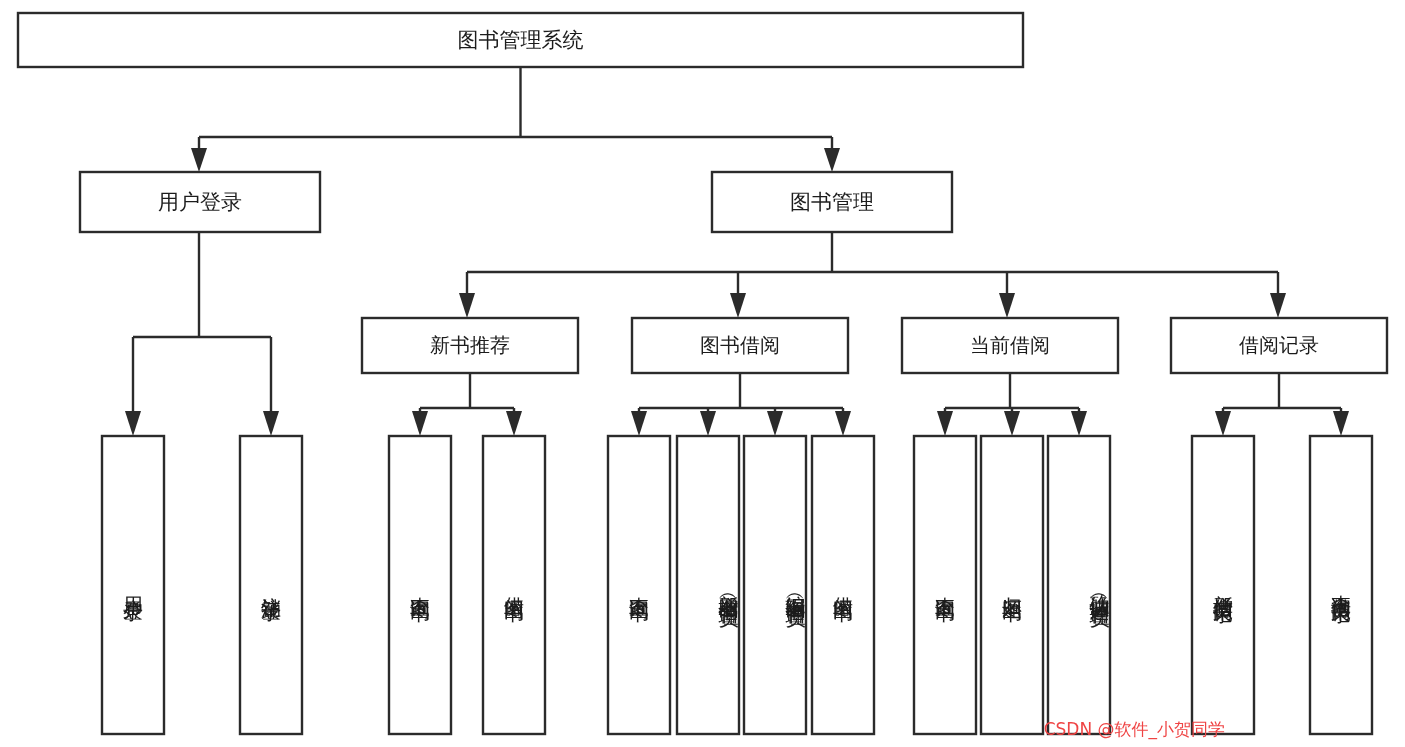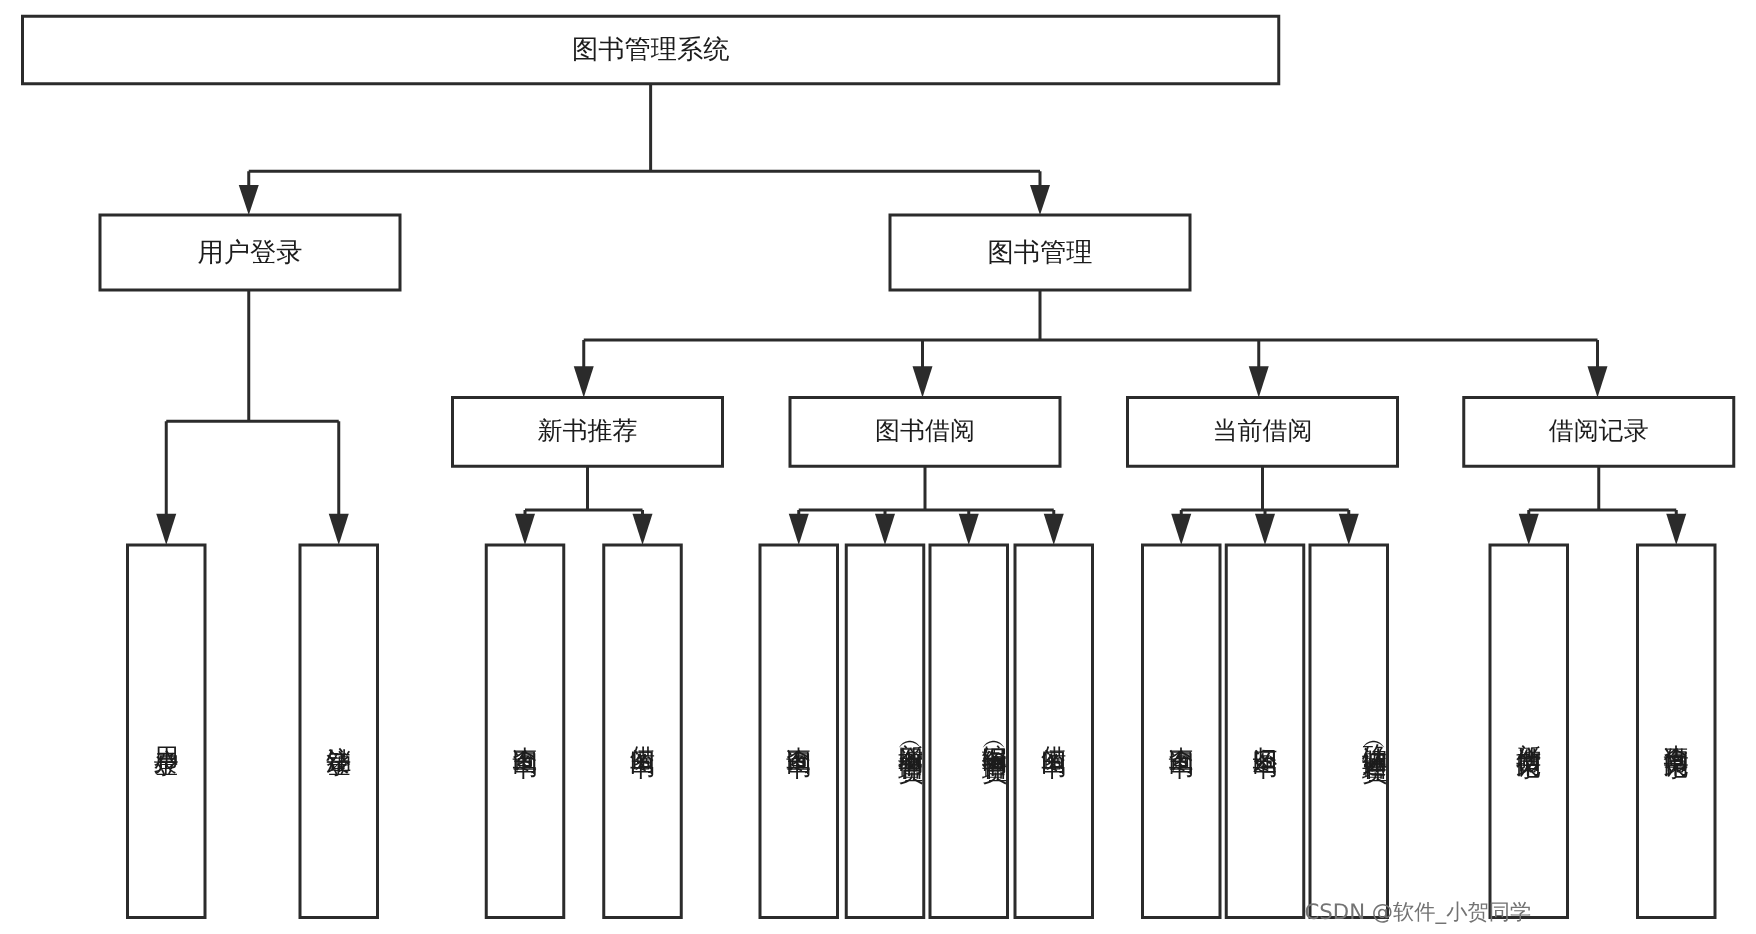--- a/index.html
+++ b/index.html
@@ -65,21 +65,21 @@
     align-items: center;
     justify-content: center;
     pointer-events: none;
   }
   .watermark {
     position: absolute;
     right: 8px;
     bottom: 6px;
     font-family: "DejaVu Sans", "Liberation Sans", sans-serif;
     font-size: 17px;
-    color: #737373;
+    color: #ef4444;
     white-space: nowrap;
   }
 </style>
 </head>
 <body>
 
 <div id="diagram-root">
 
   <svg class="flow" viewBox="0 0 1405 747">
 

